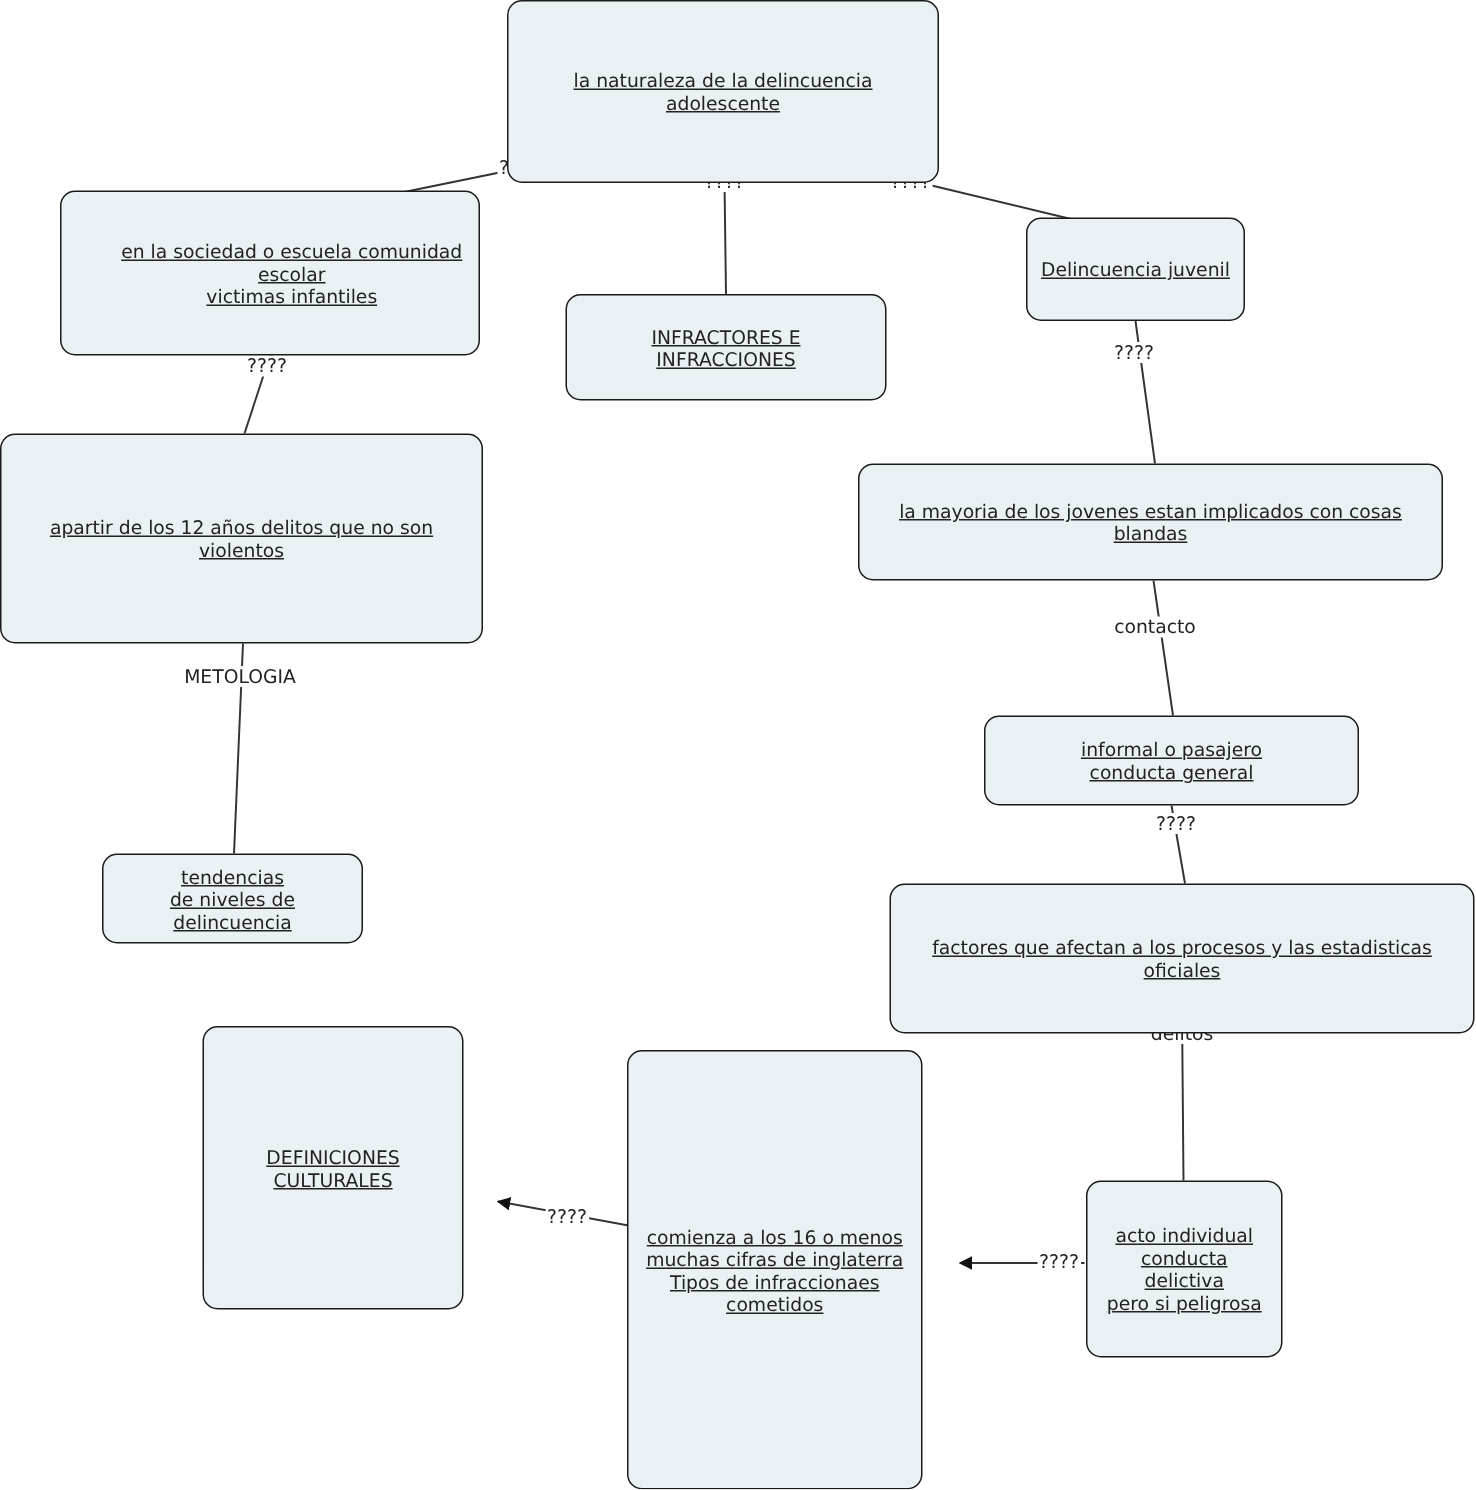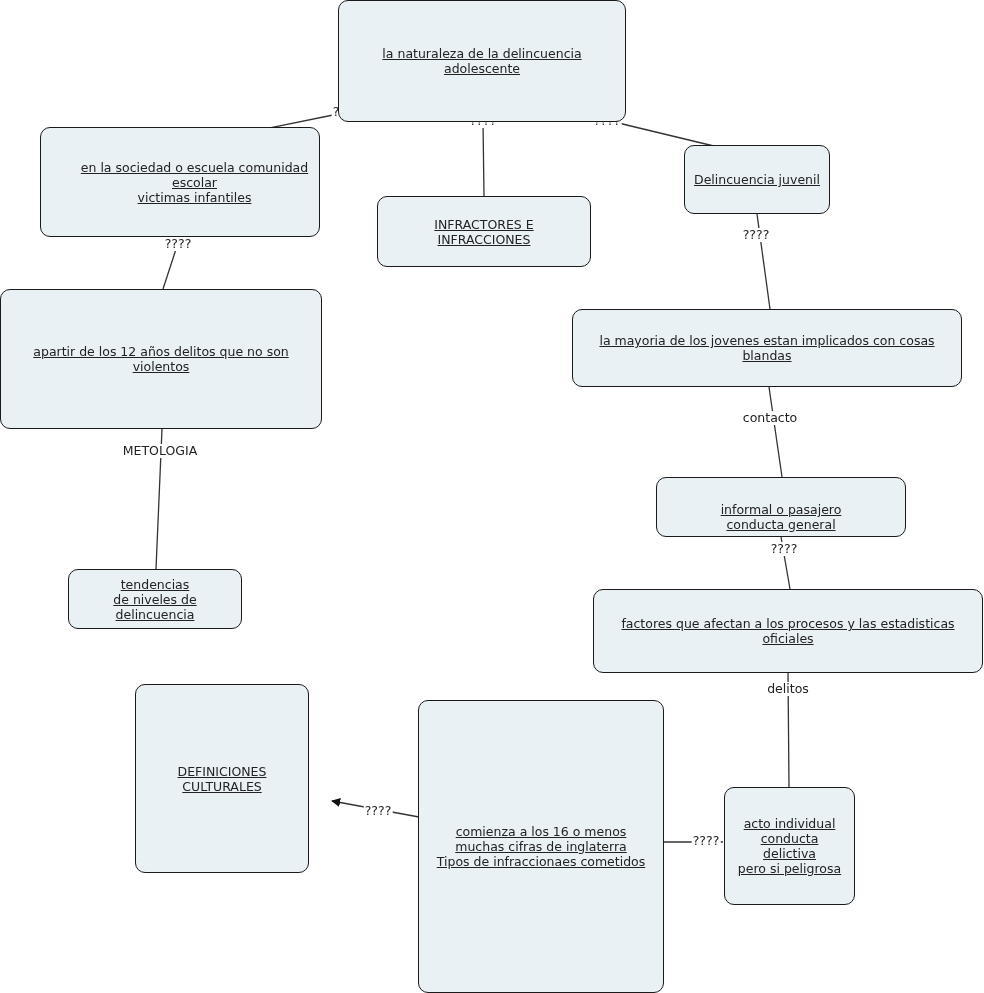--- a/index.html
+++ b/index.html
@@ -117,34 +117,34 @@
 
   <div class="node" style="left:572px; top:309px; width:390px; height:78px;">
     <span class="node-text">la mayoria de los jovenes estan implicados con cosas blandas</span>
   </div>
 
   <div class="node" style="left:68px; top:569px; width:174px; height:60px;">
     <span class="node-text">tendencias
 de niveles de delincuencia</span>
   </div>
 
-  <div class="node" style="left:656px; top:477px; width:250px; height:60px;align-items:flex-end;">
+  <div class="node" style="left:656px; top:477px; width:250px; height:60px;">
     <span class="node-text">informal o pasajero
 conducta general</span>
   </div>
 
-  <div class="node" style="left:593px; top:589px; width:390px; height:84px;">
+  <div class="node" style="left:593px; top:589px; width:390px; height:100px;">
     <span class="node-text">factores que afectan a los procesos y las estadisticas oficiales</span>
   </div>
 
   <div class="node" style="left:135px; top:684px; width:174px; height:189px;">
     <span class="node-text">DEFINICIONES CULTURALES</span>
   </div>
 
-  <div class="node" style="left:418px; top:700px; width:246px; height:293px;align-items:center;">
+  <div class="node" style="left:418px; top:700px; width:197px; height:293px;align-items:center;">
     <span class="node-text">comienza a los 16 o menos
 muchas cifras de inglaterra
 Tipos de infraccionaes cometidos</span>
   </div>
 
   <div class="node" style="left:724px; top:787px; width:131px; height:118px;">
     <span class="node-text">acto individual
 conducta delictiva
 pero si peligrosa</span>
   </div>

